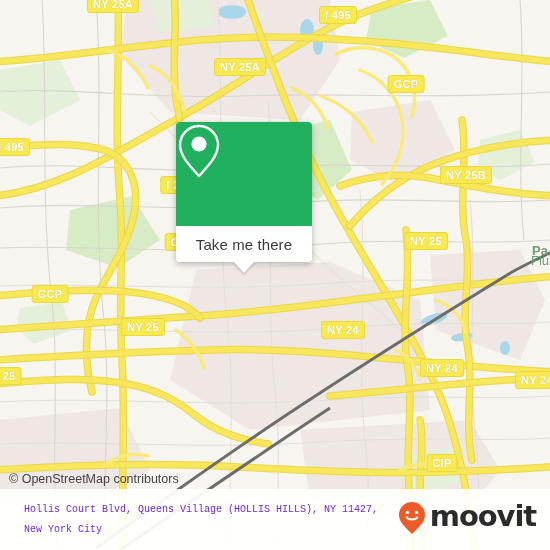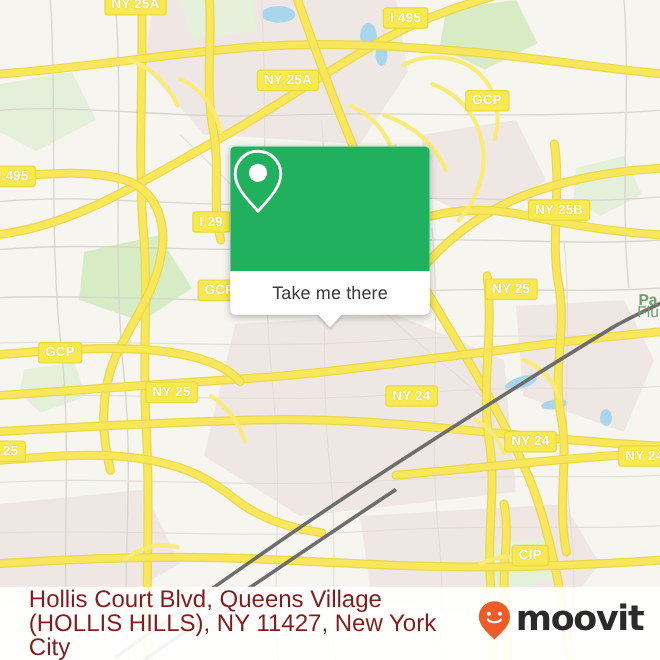--- a/index.html
+++ b/index.html
@@ -76,23 +76,23 @@
     top: 472px;
     font-family: "Liberation Sans", sans-serif;
     font-size: 12.5px;
     color: #444444;
     white-space: nowrap;
   }
 
   
   #popup {
     position: absolute;
-    left: 192px;
+    left: 176px;
     top: 122px;
-    width: 166px;
+    width: 136px;
     border-radius: 4px;
     box-shadow: 0 2px 6px rgba(0,0,0,.28);
     overflow: visible;
     background: #ffffff;
     text-align: right;
   }
   #popup-head {
     height: 104px;
     background: #21b15e;
     border-radius: 4px 4px 0 0;
@@ -135,24 +135,24 @@
     width: 550px;
     height: 61px;
     background: rgba(255,255,255,.93);
     display: flex;
     align-items: center;
     box-sizing: border-box;
     padding: 0 14px 0 24px;
   }
   #footer-text {
     flex: 1 1 auto;
-    font-family: Liberation Sans, sans-serif;
-    font-size: 20px;
+    font-family: Liberation Mono, monospace;
+    font-size: 10px;
     line-height: 20px;
-    color: #7f1d1d;
+    color: #6d28d9;
     max-width: 400px;
   }
   #brand {
     flex: 0 0 auto;
     display: flex;
     align-items: flex-start;
     gap: 3px;
   }
   #brand-name {
     font-family: "DejaVu Sans", sans-serif;
@@ -365,20 +365,21 @@
             <circle cx="23" cy="22" r="7.6" fill="#ffffff"></circle>
           </svg>
         </span>
       </div>
       <div id="popup-body">
         <span id="popup-label">Take me there</span>
       </div>
       <div id="popup-tail"></div>
     </div>
 
+    <div id="attribution">© OpenStreetMap contributors</div>
   </div>
 
   <div id="footer">
     <div id="footer-text">
       <span>Hollis Court Blvd, Queens Village (HOLLIS HILLS), NY</span>
       <span>11427, New York City</span>
     </div>
     <div id="brand">
       <span>
         <svg width="30" height="34" viewBox="0 0 30 34" aria-hidden="true">

